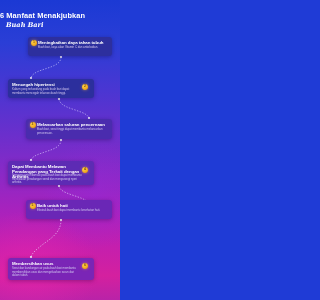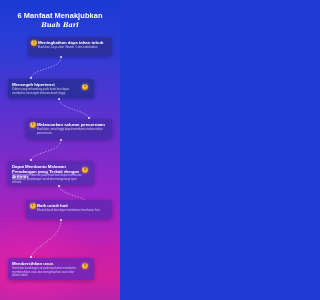--- a/index.html
+++ b/index.html
@@ -28,29 +28,30 @@
     background:radial-gradient(ellipse at center,rgba(236,38,175,.55),rgba(236,38,175,0) 70%);
     pointer-events:none;
   }
   #glow2{
     position:absolute;right:-30px;top:140px;width:110px;height:110px;
     background:radial-gradient(ellipse at center,rgba(150,40,220,.40),rgba(150,40,220,0) 70%);
     pointer-events:none;
   }
 
   
-  #header{position:absolute;left:0;top:11px;width:120px;text-align:center;}
+  #header{position:absolute;left:0;top:11px;width:120px;text-align:left;}
   .h-main{
     display:block;color:#ffffff;font-size:7.4px;font-weight:bold;
     letter-spacing:.1px;line-height:9px;
   }
   .h-sub{
     display:block;color:#ffffff;font-size:6.6px;line-height:9px;
     font-family:"DejaVu Serif",serif;font-style:italic;font-weight:bold;
     margin-top:1px;
+    padding-left:6px;
   }
 
   
   .card{
     position:absolute;
     border-radius:3px;
     box-sizing:border-box;
     box-shadow:0 1px 4px rgba(20,0,60,.35);
   }
   .card-inner{position:relative;width:100%;height:100%;box-sizing:border-box;}

